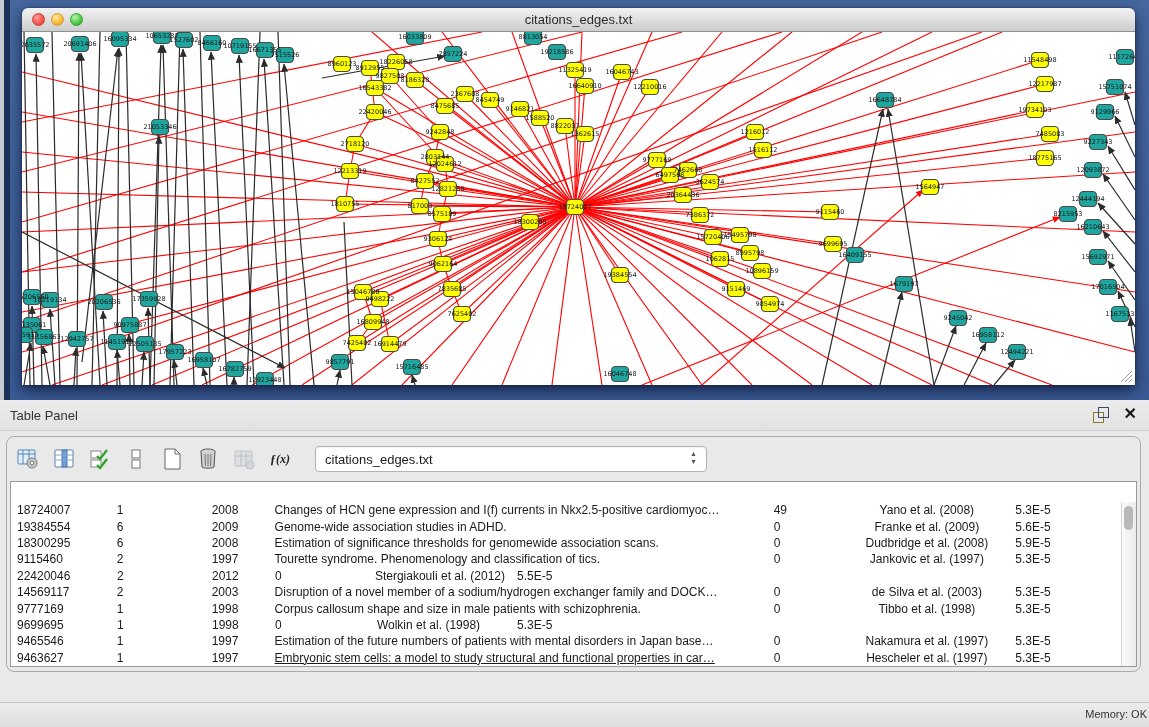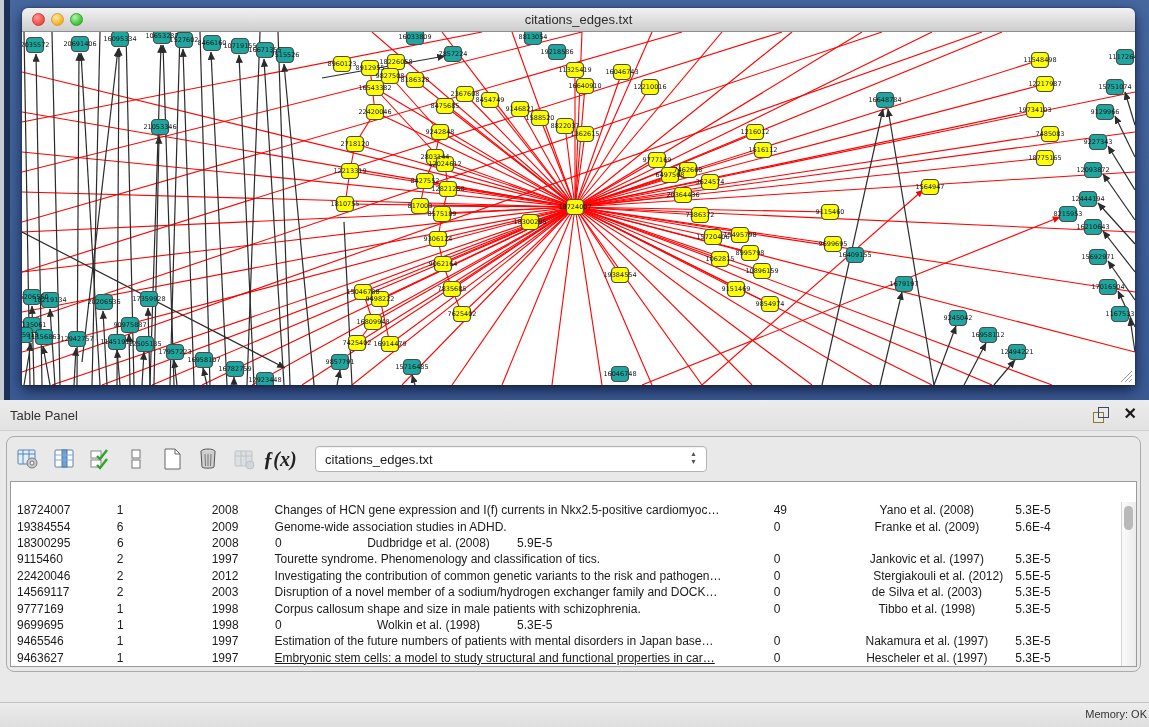--- a/index.html
+++ b/index.html
@@ -34,21 +34,21 @@
     border-bottom:1px solid #cfcfcf;position:relative;padding-left:31px;}
   .panel-header .ptitle{position:absolute;left:10px;top:8px;font-size:13px;color:#333;}
   .float-btn{position:absolute;right:40px;top:7px;width:16px;height:16px;cursor:default;}
   .float-btn .sq1{position:absolute;left:0;bottom:0;width:9px;height:9px;border:1.5px solid #8a7a2f;background:#e9e9e9;}
   .float-btn .sq2{position:absolute;right:0;top:0;width:9px;height:9px;border:1.5px solid #3c4a66;background:transparent;}
   .close-btn{position:absolute;right:12px;top:5px;font-size:16px;font-weight:bold;color:#1a1a1a;cursor:default;line-height:18px;}
   .panel-box{position:absolute;left:6px;top:36px;width:1135px;height:236px;
     border:1px solid #ababab;border-radius:8px;background:#e9e9e9;box-sizing:border-box;}
   .toolbar{position:absolute;left:8px;top:5px;height:34px;display:flex;align-items:center;gap:10px;}
   .tool-btn{width:26px;height:26px;display:flex;align-items:center;justify-content:center;}
-  .fx{font-family:"Liberation Serif",serif;font-style:italic;font-size:20px;color:#222;font-weight:bold;}
+  .fx{font-family:"Liberation Serif",serif;font-style:italic;font-size:12px;color:#222;font-weight:bold;}
   .dropdown{margin-left:12px;width:390px;height:24px;background:#ffffff;border:1px solid #b3b3b3;
     border-radius:4px;position:relative;display:flex;align-items:center;box-shadow:inset 0 1px 1px rgba(0,0,0,.06);}
   .dropdown .dval{font-size:13px;color:#1a1a1a;padding-left:9px;}
   .dropdown .stepper{position:absolute;right:8px;top:3px;width:9px;height:18px;font-size:7px;color:#555;line-height:8px;text-align:center;}
   
   .dtable{position:absolute;left:3px;top:44px;width:1127px;height:186px;background:#fff;
     border:1px solid #9a9a9a;box-sizing:border-box;overflow:hidden;}
   .thead{display:flex;height:20px;border-bottom:1px solid #8f8f8f;}
   .th{box-sizing:border-box;border-right:1px solid #9fb9c4;background:#c7e3ee;
     font-size:12px;color:#222;display:flex;align-items:center;justify-content:center;overflow:hidden;white-space:nowrap;margin-top:32px;}
@@ -619,44 +619,44 @@
             <div class="td" style="width: 165px; text-align: center;">Yano et al. (2008)</div>
             <div class="td" style="width: 113px; text-align: left;">5.3E-5</div>
           </div>
           <div class="tr">
             <div class="td" style="width: 100px; text-align: left;">19384554</div>
             <div class="td" style="width: 95px; text-align: left;">6</div>
             <div class="td" style="width: 63px; text-align: left;">2009</div>
             <div class="td" style="width: 500px; text-align: left;">Genome-wide association studies in ADHD.</div>
             <div class="td" style="width: 77px; text-align: left;">0</div>
             <div class="td" style="width: 165px; text-align: center;">Franke et al. (2009)</div>
-            <div class="td" style="width: 113px; text-align: left;">5.6E-4</div>
+            <div class="td" style="width: 113px; text-align: left;">5.6E-5</div>
           </div>
           <div class="tr">
             <div class="td" style="width: 100px; text-align: left;">18300295</div>
             <div class="td" style="width: 95px; text-align: left;">6</div>
             <div class="td" style="width: 63px; text-align: left;">2008</div>
+            <div class="td" style="width: 500px; text-align: left;">Estimation of significance thresholds for genomewide association scans.</div>
             <div class="td" style="width: 77px; text-align: left;">0</div>
             <div class="td" style="width: 165px; text-align: center;">Dudbridge et al. (2008)</div>
             <div class="td" style="width: 113px; text-align: left;">5.9E-5</div>
           </div>
           <div class="tr">
             <div class="td" style="width: 100px; text-align: left;">9115460</div>
             <div class="td" style="width: 95px; text-align: left;">2</div>
             <div class="td" style="width: 63px; text-align: left;">1997</div>
             <div class="td" style="width: 500px; text-align: left;">Tourette syndrome. Phenomenology and classification of tics.</div>
             <div class="td" style="width: 77px; text-align: left;">0</div>
             <div class="td" style="width: 165px; text-align: center;">Jankovic et al. (1997)</div>
             <div class="td" style="width: 113px; text-align: left;">5.3E-5</div>
           </div>
           <div class="tr">
             <div class="td" style="width: 100px; text-align: left;">22420046</div>
             <div class="td" style="width: 95px; text-align: left;">2</div>
             <div class="td" style="width: 63px; text-align: left;">2012</div>
-            <div class="td" style="width: 500px; text-align: left;">Investigating the contribution of common genetic variants to the risk and pathogen…</div>
             <div class="td" style="width: 77px; text-align: left;">0</div>
             <div class="td" style="width: 165px; text-align: right;">Stergiakouli et al. (2012)</div>
             <div class="td" style="width: 113px; text-align: left;">5.5E-5</div>
           </div>
           <div class="tr">
             <div class="td" style="width: 100px; text-align: left;">14569117</div>
             <div class="td" style="width: 95px; text-align: left;">2</div>
             <div class="td" style="width: 63px; text-align: left;">2003</div>
             <div class="td" style="width: 500px; text-align: left;">Disruption of a novel member of a sodium/hydrogen exchanger family and DOCK…</div>
             <div class="td" style="width: 77px; text-align: left;">0</div>

